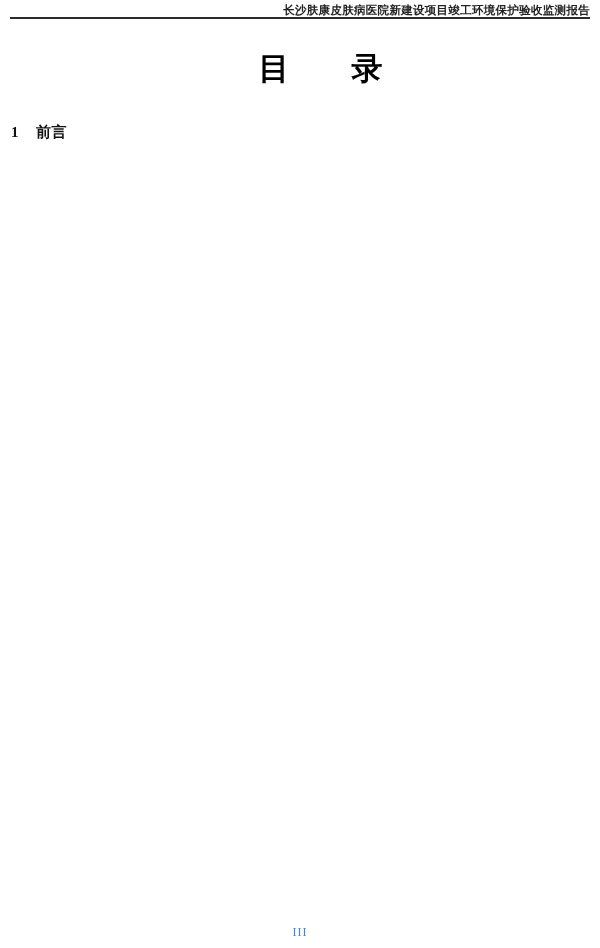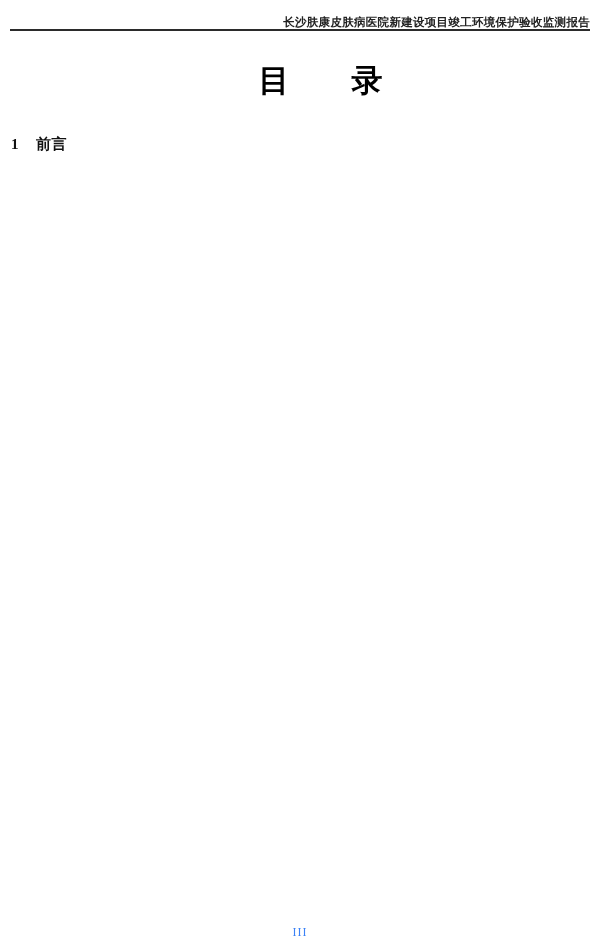--- a/index.html
+++ b/index.html
@@ -13,21 +13,21 @@
     height: 948px;
     margin: 0 auto;
     background: #ffffff;
     font-family: "Liberation Serif", "DejaVu Serif", serif;
     color: #1a1a1a;
     overflow: hidden;
   }
   
   .doc-header {
     margin: 0 10px;
-    padding-top: 15px;
+    padding-top: 3px;
     border-bottom: 2px solid #2b2b2b;
     text-align: right;
     font-size: 11.5px;
     line-height: 14px;
     font-weight: bold;
     letter-spacing: 0.3px;
     color: #222;
   }
   
   .toc-title {

